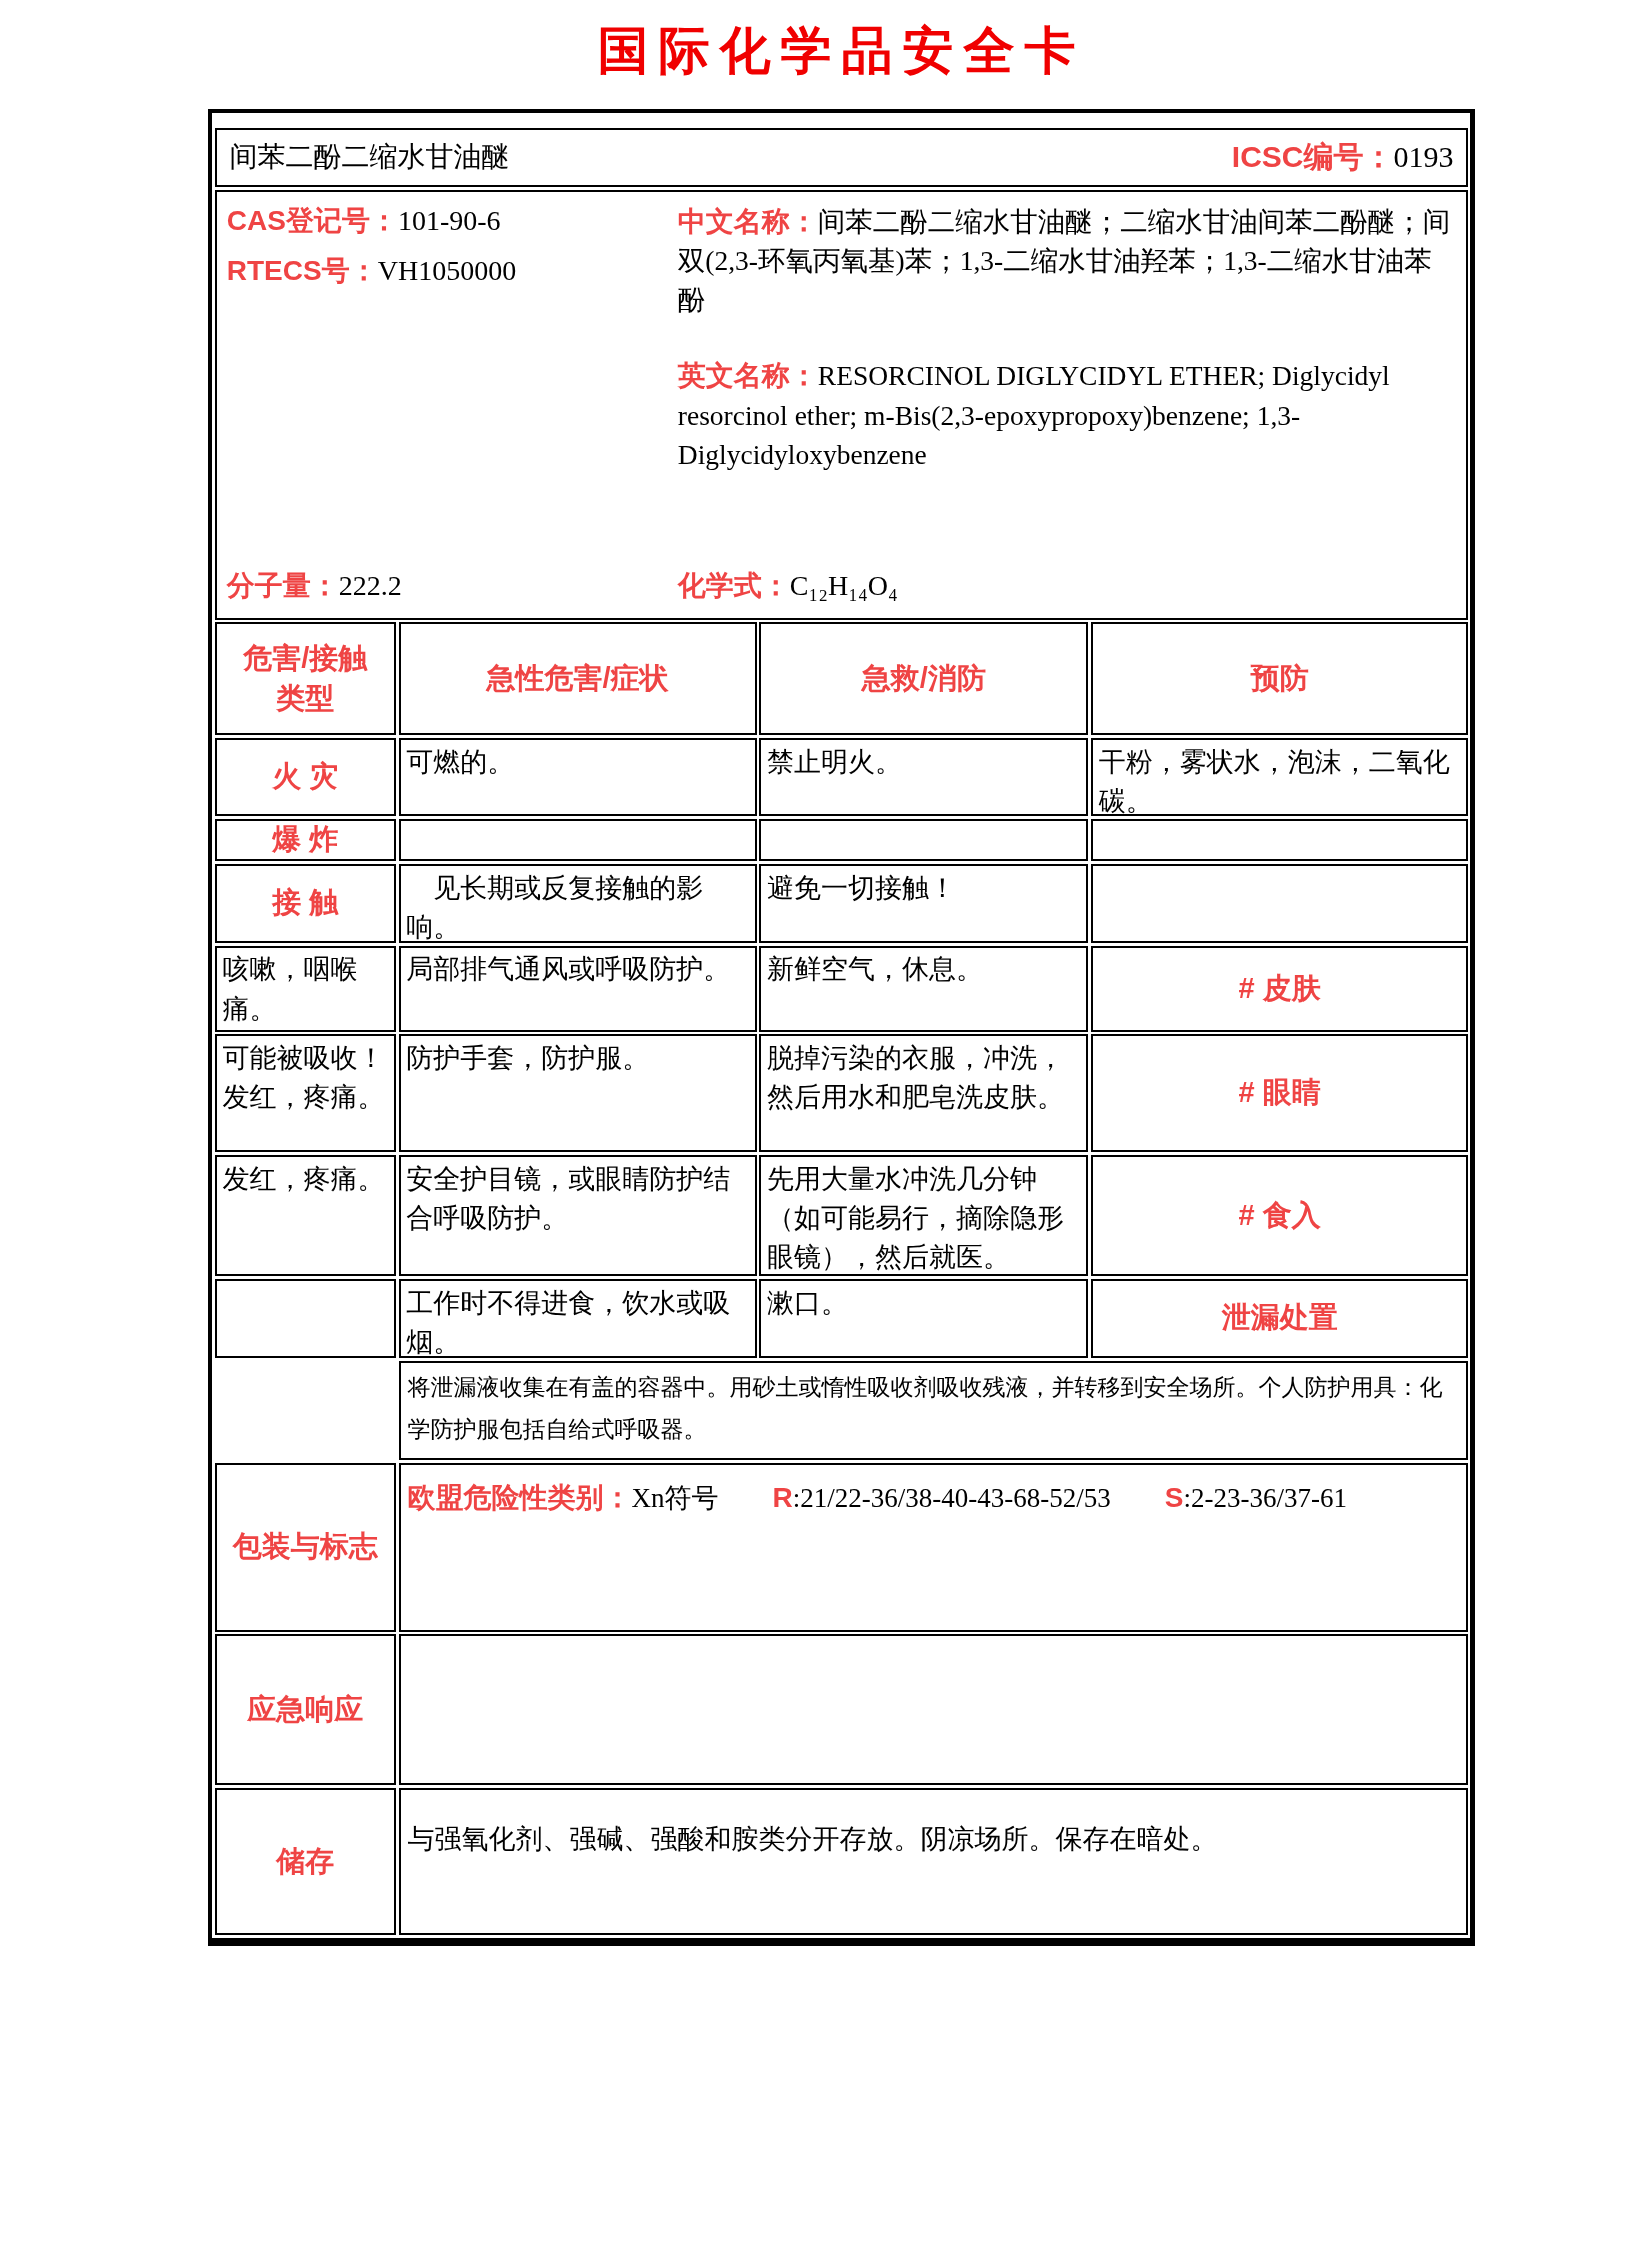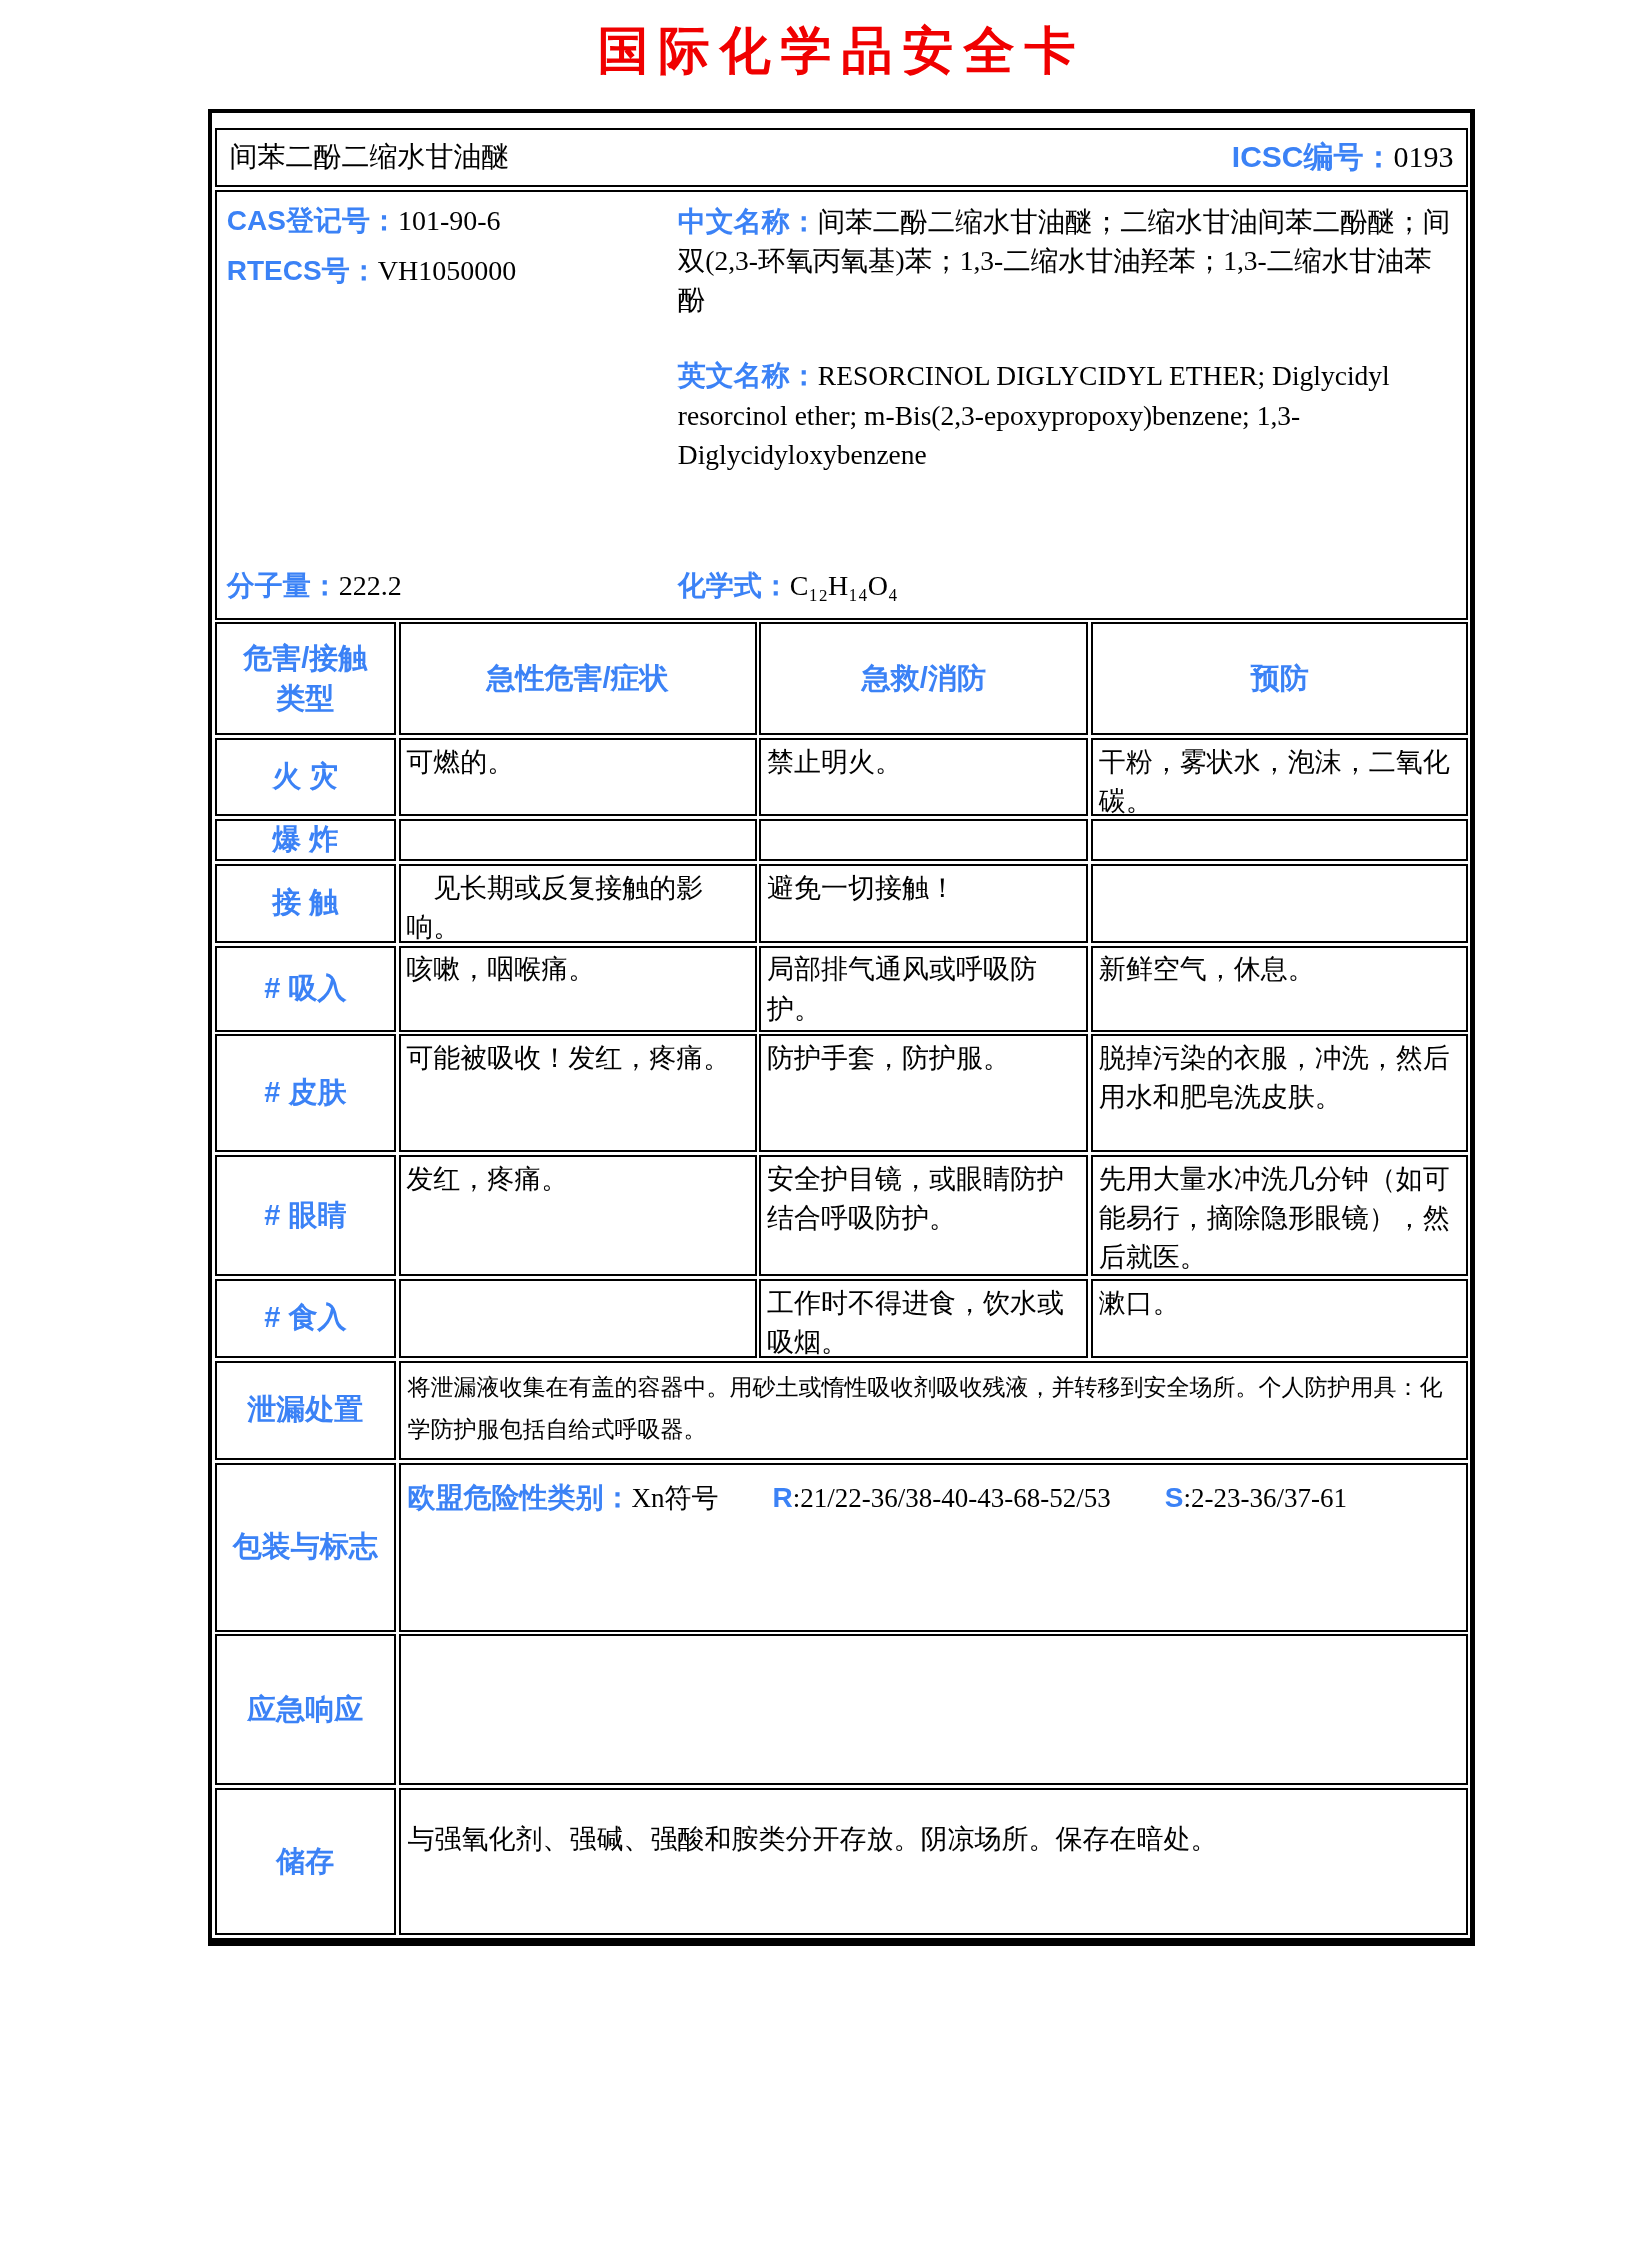--- a/index.html
+++ b/index.html
@@ -21,21 +21,21 @@
     background:#fff; padding:2.8px;
     display:grid;
     grid-template-columns:181px 358px 329px 377px;
     grid-template-rows:71px 430px 113px 78px 42px 79px 86px 118px 121px 79px 99px 169px 151px 147px;
     gap:2.8px;
   }
   .cell { border:2.1px solid #000; background:#fff; overflow:visible; }
   .span-all { grid-column:1 / -1; }
   .span-3 { grid-column:2 / -1; }
 
-  .blue { color:#3b82f6; font-weight:bold; font-family:"Liberation Sans","DejaVu Sans",sans-serif; }
+  .blue { color:#ef4444; font-weight:bold; font-family:"Liberation Sans","DejaVu Sans",sans-serif; }
   .black-val { color:#000; font-family:"Liberation Serif","DejaVu Serif",serif; font-weight:normal; }
 
   
   .card-head { display:flex; align-items:center; justify-content:space-between; padding:0 12.7px;margin-top:12px; }
   .card-head .chem-name { font-size:28px; }
   .card-head .icsc { font-size:30px; }
   .card-head .icsc .blue { font-size:30px; }
 
   
   .ids { display:grid; grid-template-columns:451px 1fr; padding:10px 12.7px 8.5px 10px; }
@@ -116,21 +116,20 @@
   <div class="cell type-cell blue">爆 炸</div>
   <div class="cell txt"></div>
   <div class="cell txt"></div>
   <div class="cell txt"></div>
 
   <div class="cell type-cell blue">接 触</div>
   <div class="cell txt">　见长期或反复接触的影响。</div>
   <div class="cell txt">避免一切接触！</div>
   <div class="cell txt"></div>
 
-  <div class="cell type-cell blue"># 吸入</div>
   <div class="cell txt">咳嗽，咽喉痛。</div>
   <div class="cell txt">局部排气通风或呼吸防护。</div>
   <div class="cell txt">新鲜空气，休息。</div>
 
   <div class="cell type-cell blue"># 皮肤</div>
   <div class="cell txt">可能被吸收！发红，疼痛。</div>
   <div class="cell txt">防护手套，防护服。</div>
   <div class="cell txt">脱掉污染的衣服，冲洗，然后用水和肥皂洗皮肤。</div>
 
   <div class="cell type-cell blue"># 眼睛</div>

